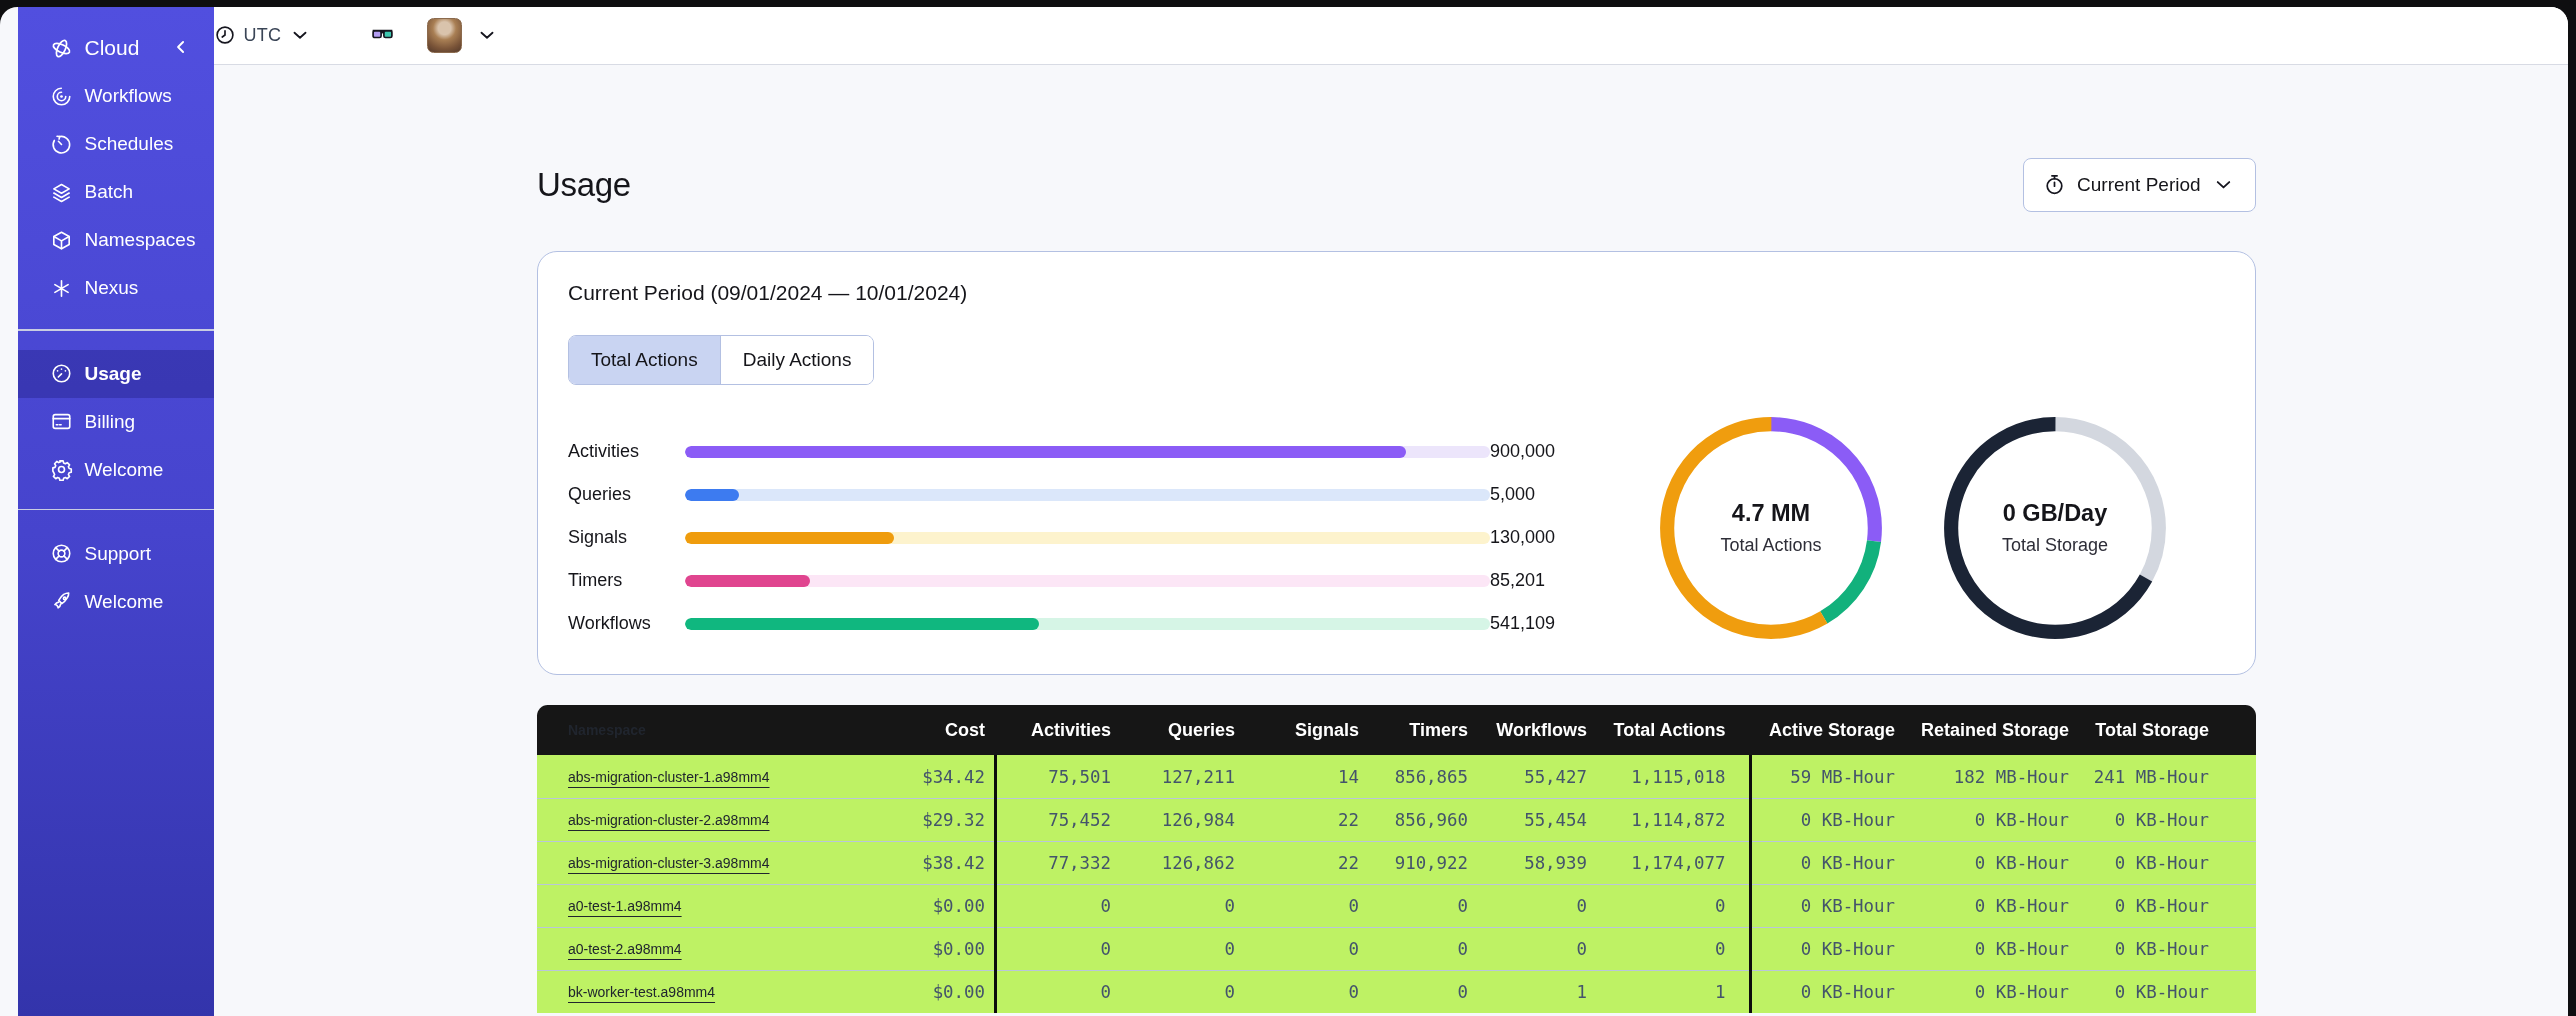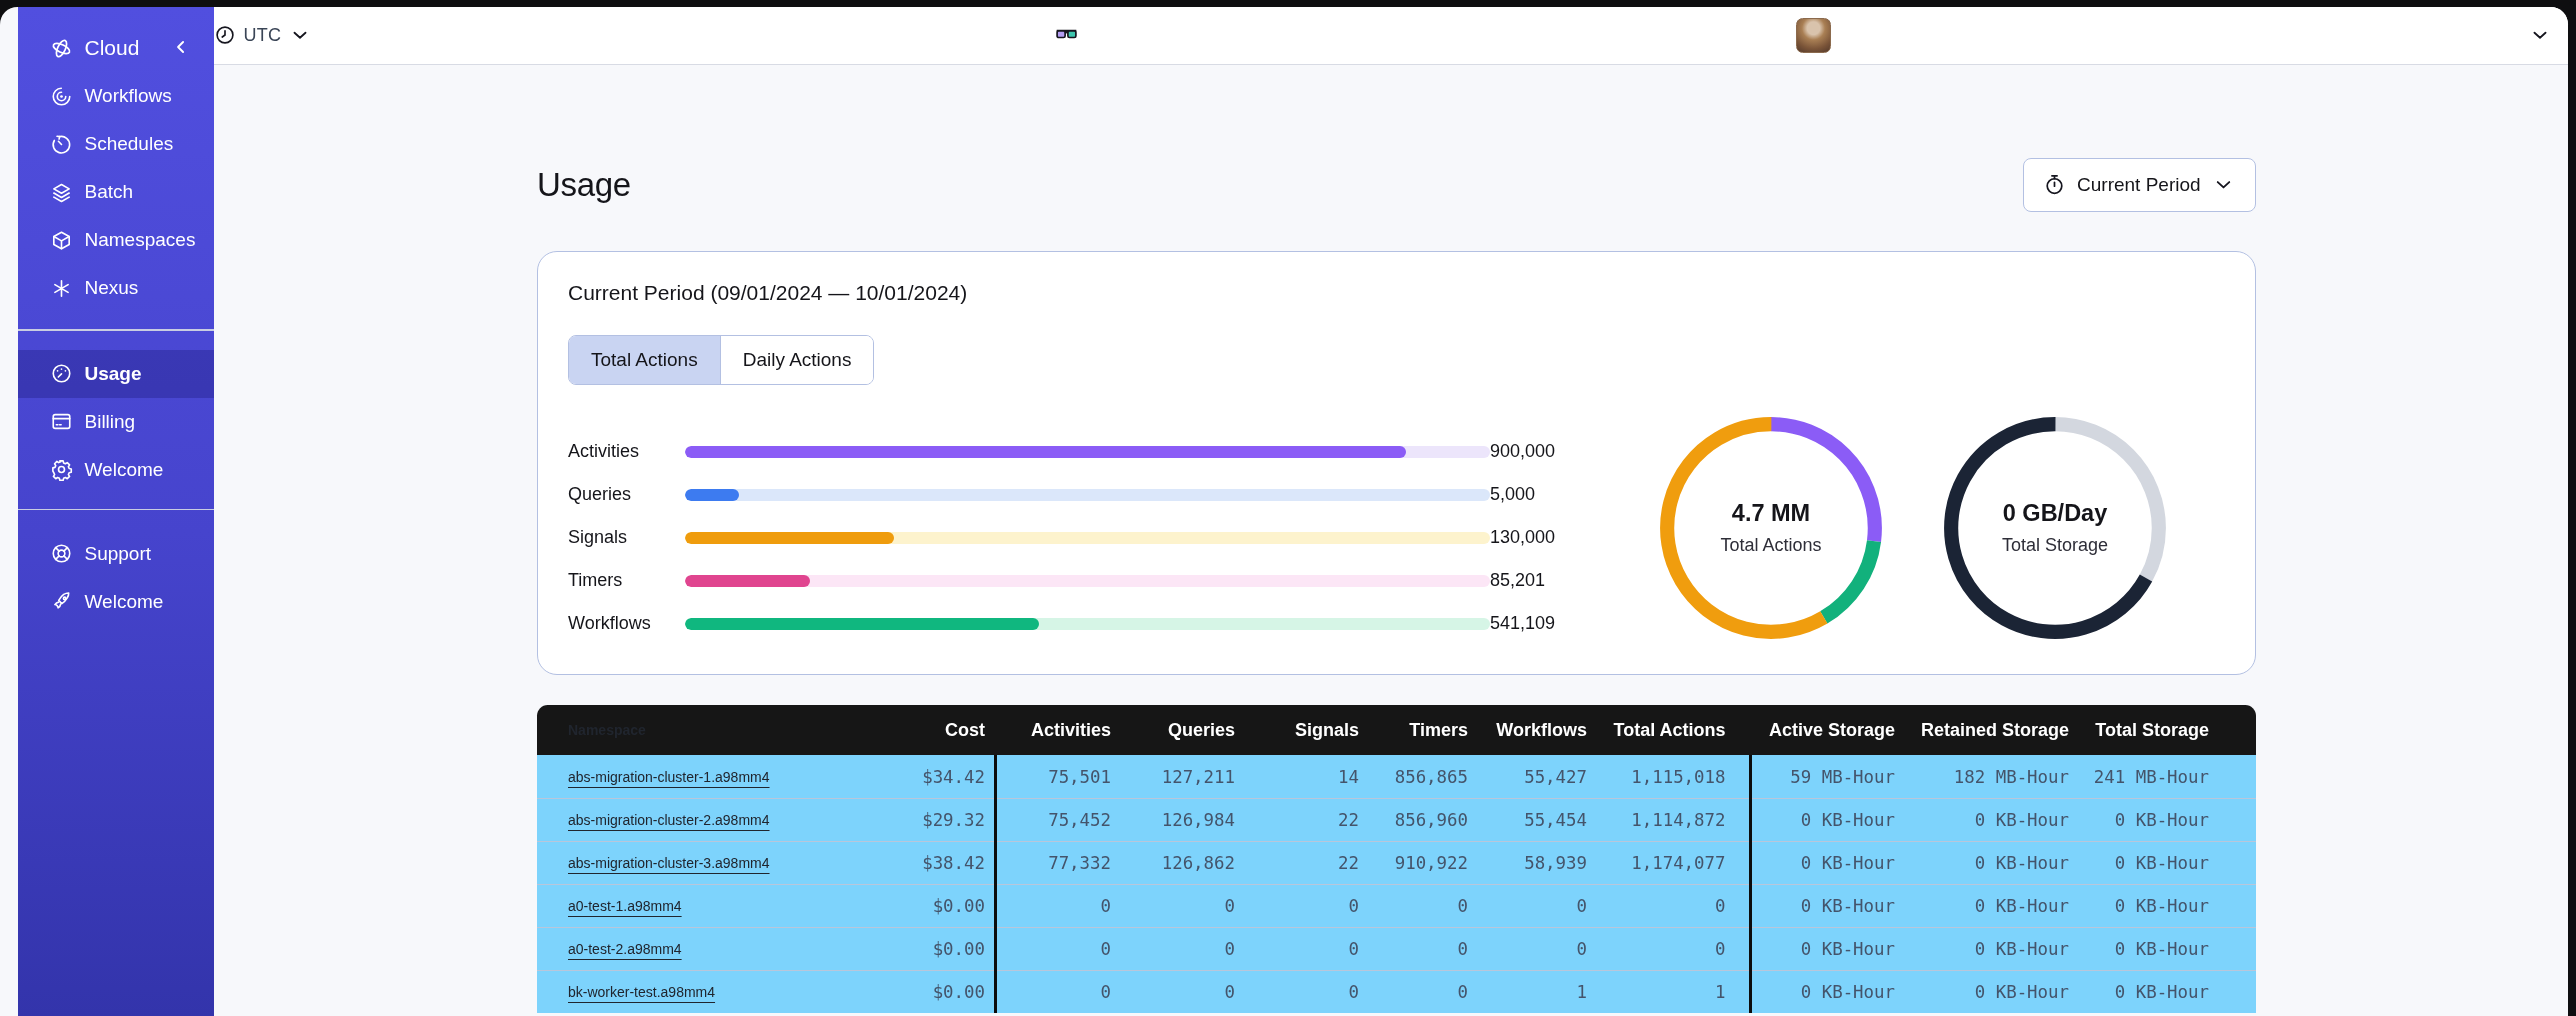--- a/index.html
+++ b/index.html
@@ -21,21 +21,21 @@
   .nav-item { display:flex; align-items:center; height:48px; padding-left:31.5px;
     font-size:19px; gap:12px; cursor:pointer; }
   .nav-item.active { background:rgba(18,15,100,0.28); font-weight:600; }
   .sb-divider { height:1.3px; background:#c9cde2; }
   .dv1 { margin-top:17.4px; }  .sec-m1 { margin-top:19px; }
   .dv2 { margin-top:14.8px; }  .sec-m2 { margin-top:20px; }
 
   
   .main { flex:1; display:flex; flex-direction:column; min-width:0; }
   .topbar { height:58px; background:#fff; border-bottom:1.3px solid #d8dbe4; flex:none;
-    display:flex; align-items:center; justify-content:space-between; padding-right:17px; color:#16161f; }
+    display:flex; align-items:center; justify-content:flex-start; padding-right:17px; color:#16161f; }
   .tz { display:flex; align-items:center; gap:7.4px; cursor:pointer; }
   .tz-label { font-size:18px; color:#3a4556; letter-spacing:0.3px; }
   .topbar .icon svg { width:22px; height:22px; }
   .glasses { margin-left:56px; cursor:pointer; }
   .glasses svg { width:31px; height:24px; }
   .avatar { margin-left:29.5px; width:35px; height:35px; border-radius:6.7px; cursor:pointer;
     background:radial-gradient(circle at 50% 28%, #d9c3ac 0 22%, #a97f54 40%, #7a5438 72%, #53392b 100%);
     border:0.7px solid #8b6a4d; }
   .usr-chev { margin-left:13.4px; cursor:pointer; }
 
@@ -74,21 +74,21 @@
   .donut-value { font-size:23.5px; font-weight:600; color:#15151a; }
   .donut-sub { font-size:18px; color:#2e2e38; }
 
   
   .usage-table { margin-top:30px; --cols:373px 87px 114px 124px 124px 109px 119px 164px 144px 174px 140px; }
   .t-header { display:grid; grid-template-columns:var(--cols); height:50px; align-items:center;
     background:#161616; color:#fff; border-radius:10.7px 10.7px 0 0; font-size:18px; font-weight:600;
     padding-right:20px; }
   .t-body { position:relative; background:#fff; }
   .t-row { display:grid; grid-template-columns:var(--cols); height:43px; align-items:center;
-    padding-right:20px; background:#7dd3fc; }
+    padding-right:20px; background:#bef264; }
   .t-row + .t-row { border-top:1.3px solid #b9c6da; }
   .c-ns { padding-left:31px; font-size:14px; color:#20252e; text-align:left; }
   .c-ns a { color:#20252e; text-decoration:underline; text-underline-offset:4.7px;
     text-decoration-thickness:1.3px; }
   .c-num { text-align:right; font-family:"DejaVu Sans Mono", monospace; font-size:17.4px;
     color:#44546b; }
   .t-header .c-num { font-family:"Liberation Sans", sans-serif; color:#fff; font-size:18px; }
   .pr18 { padding-right:12px; } .pr38 { padding-right:25.5px; }
   .vline { position:absolute; top:0; bottom:0; width:2.7px; background:#0c0c0c; }
 </style>

